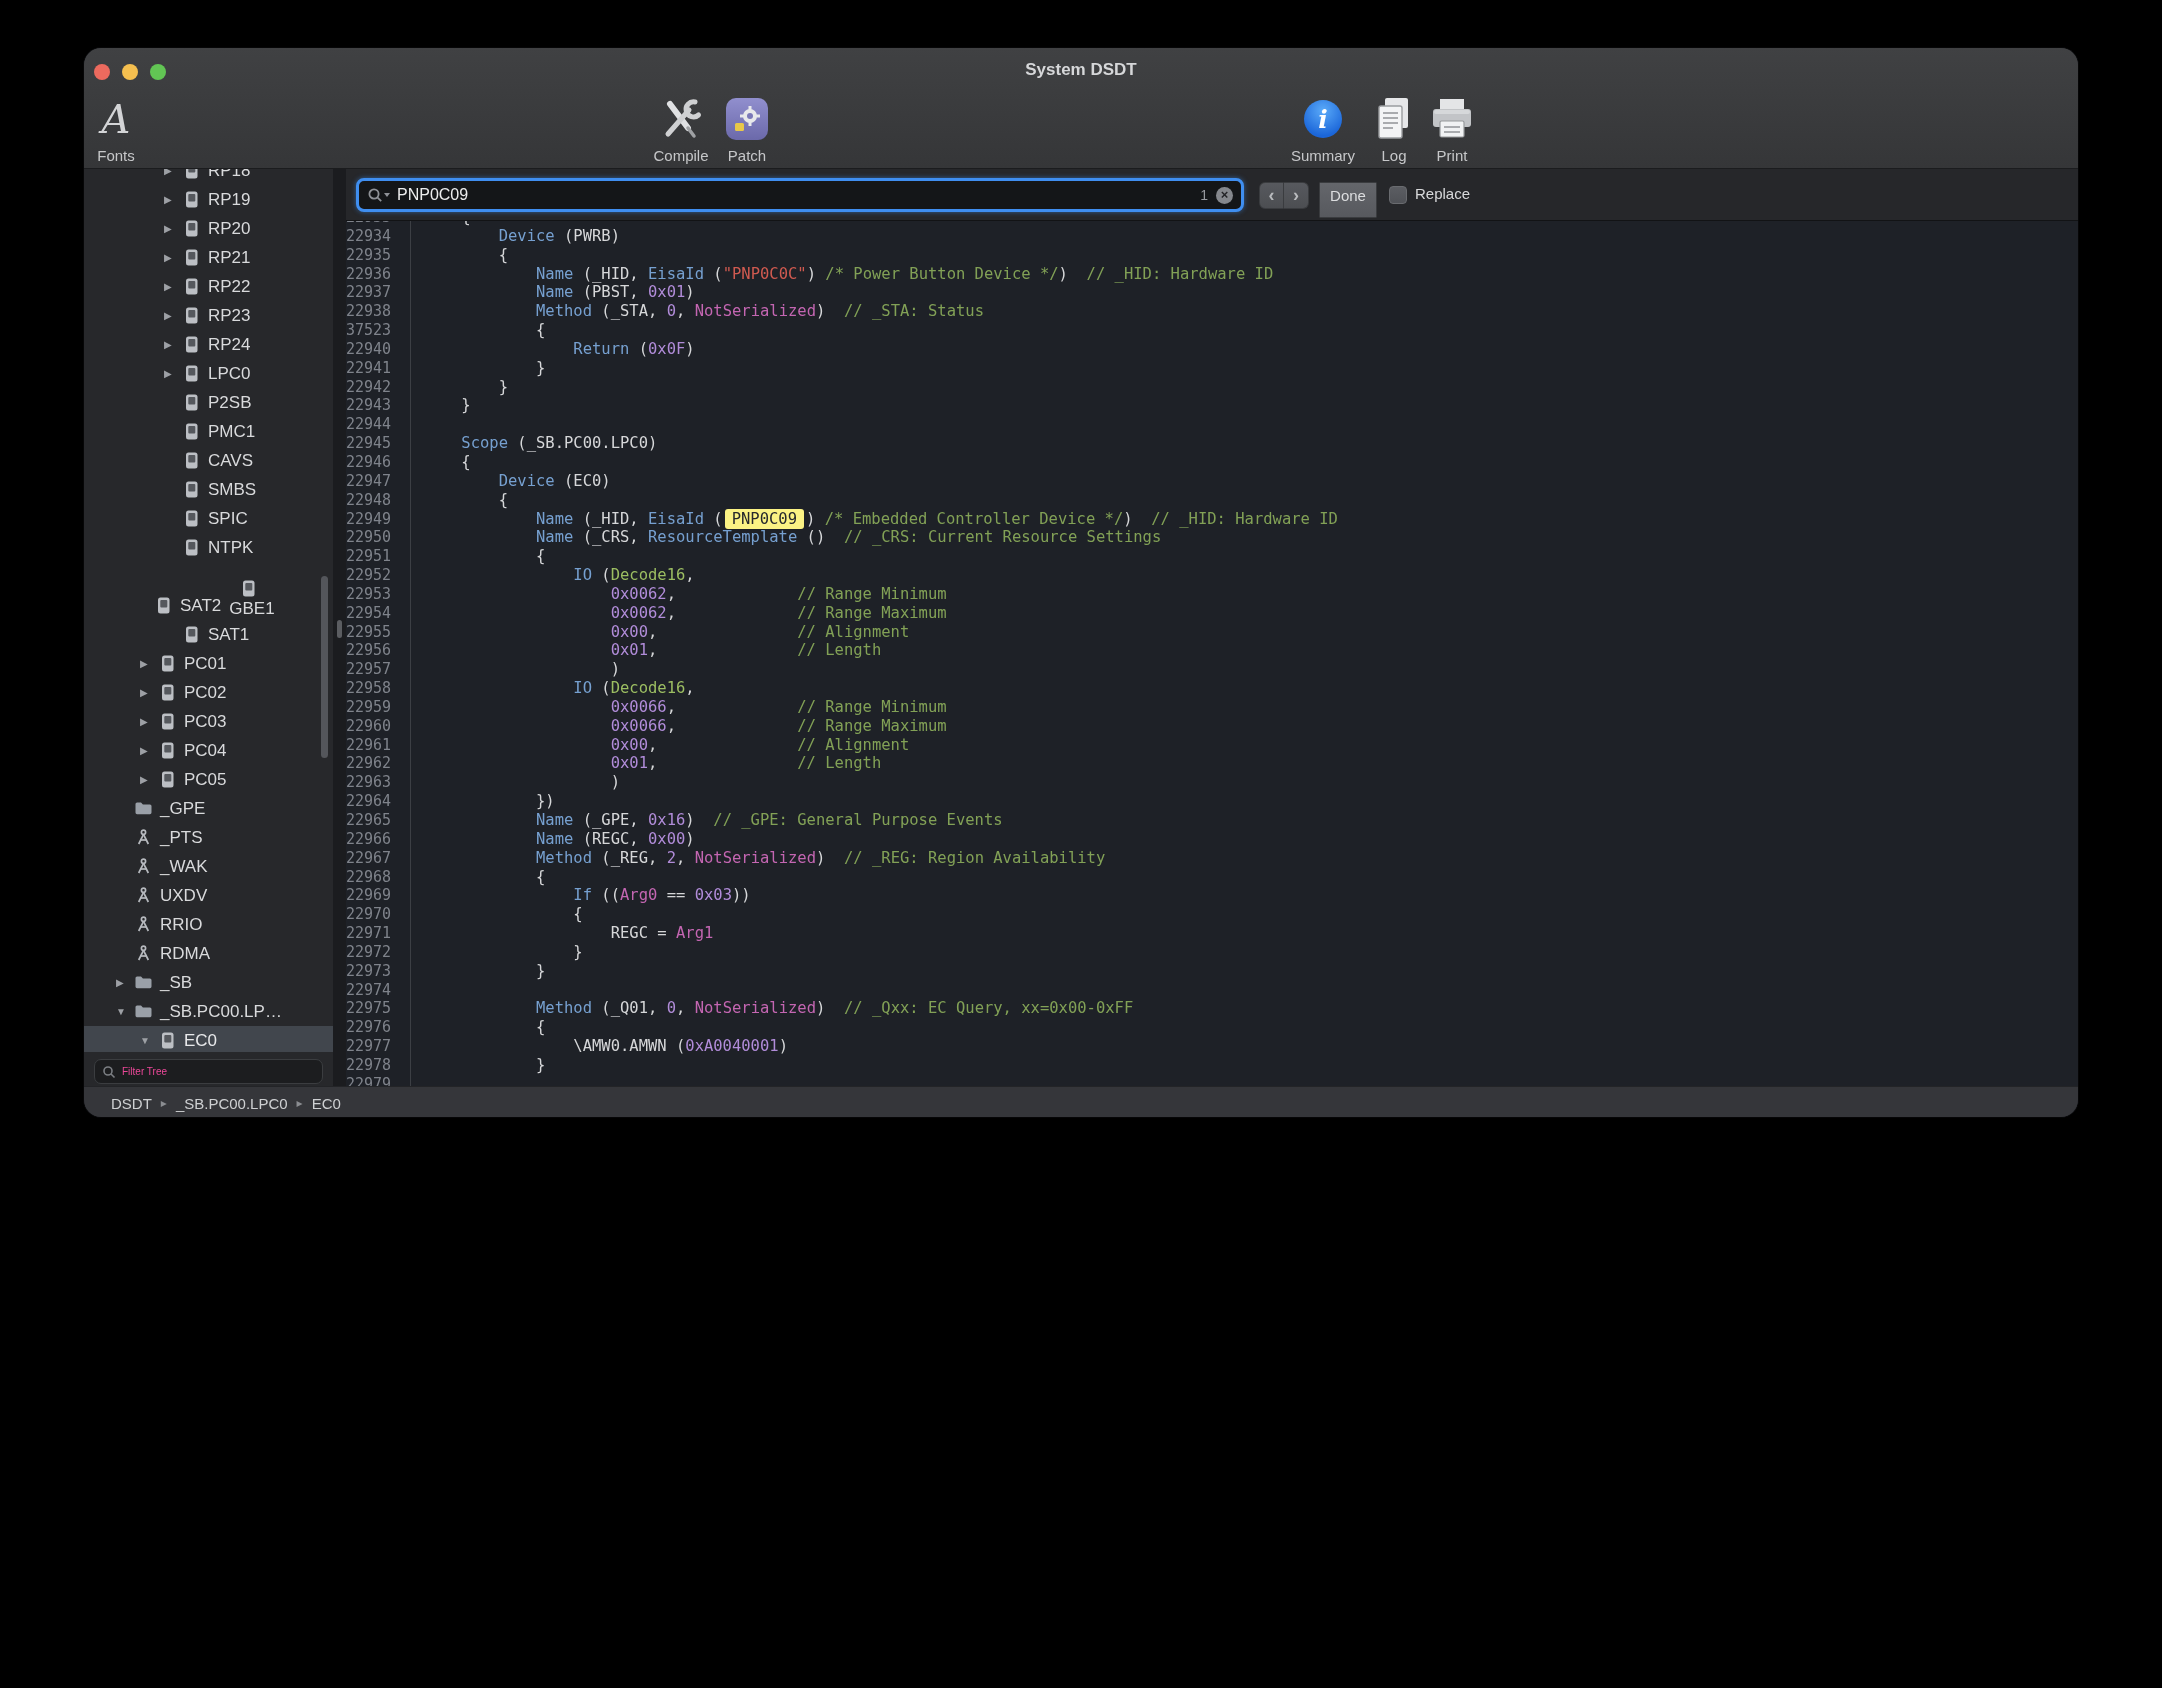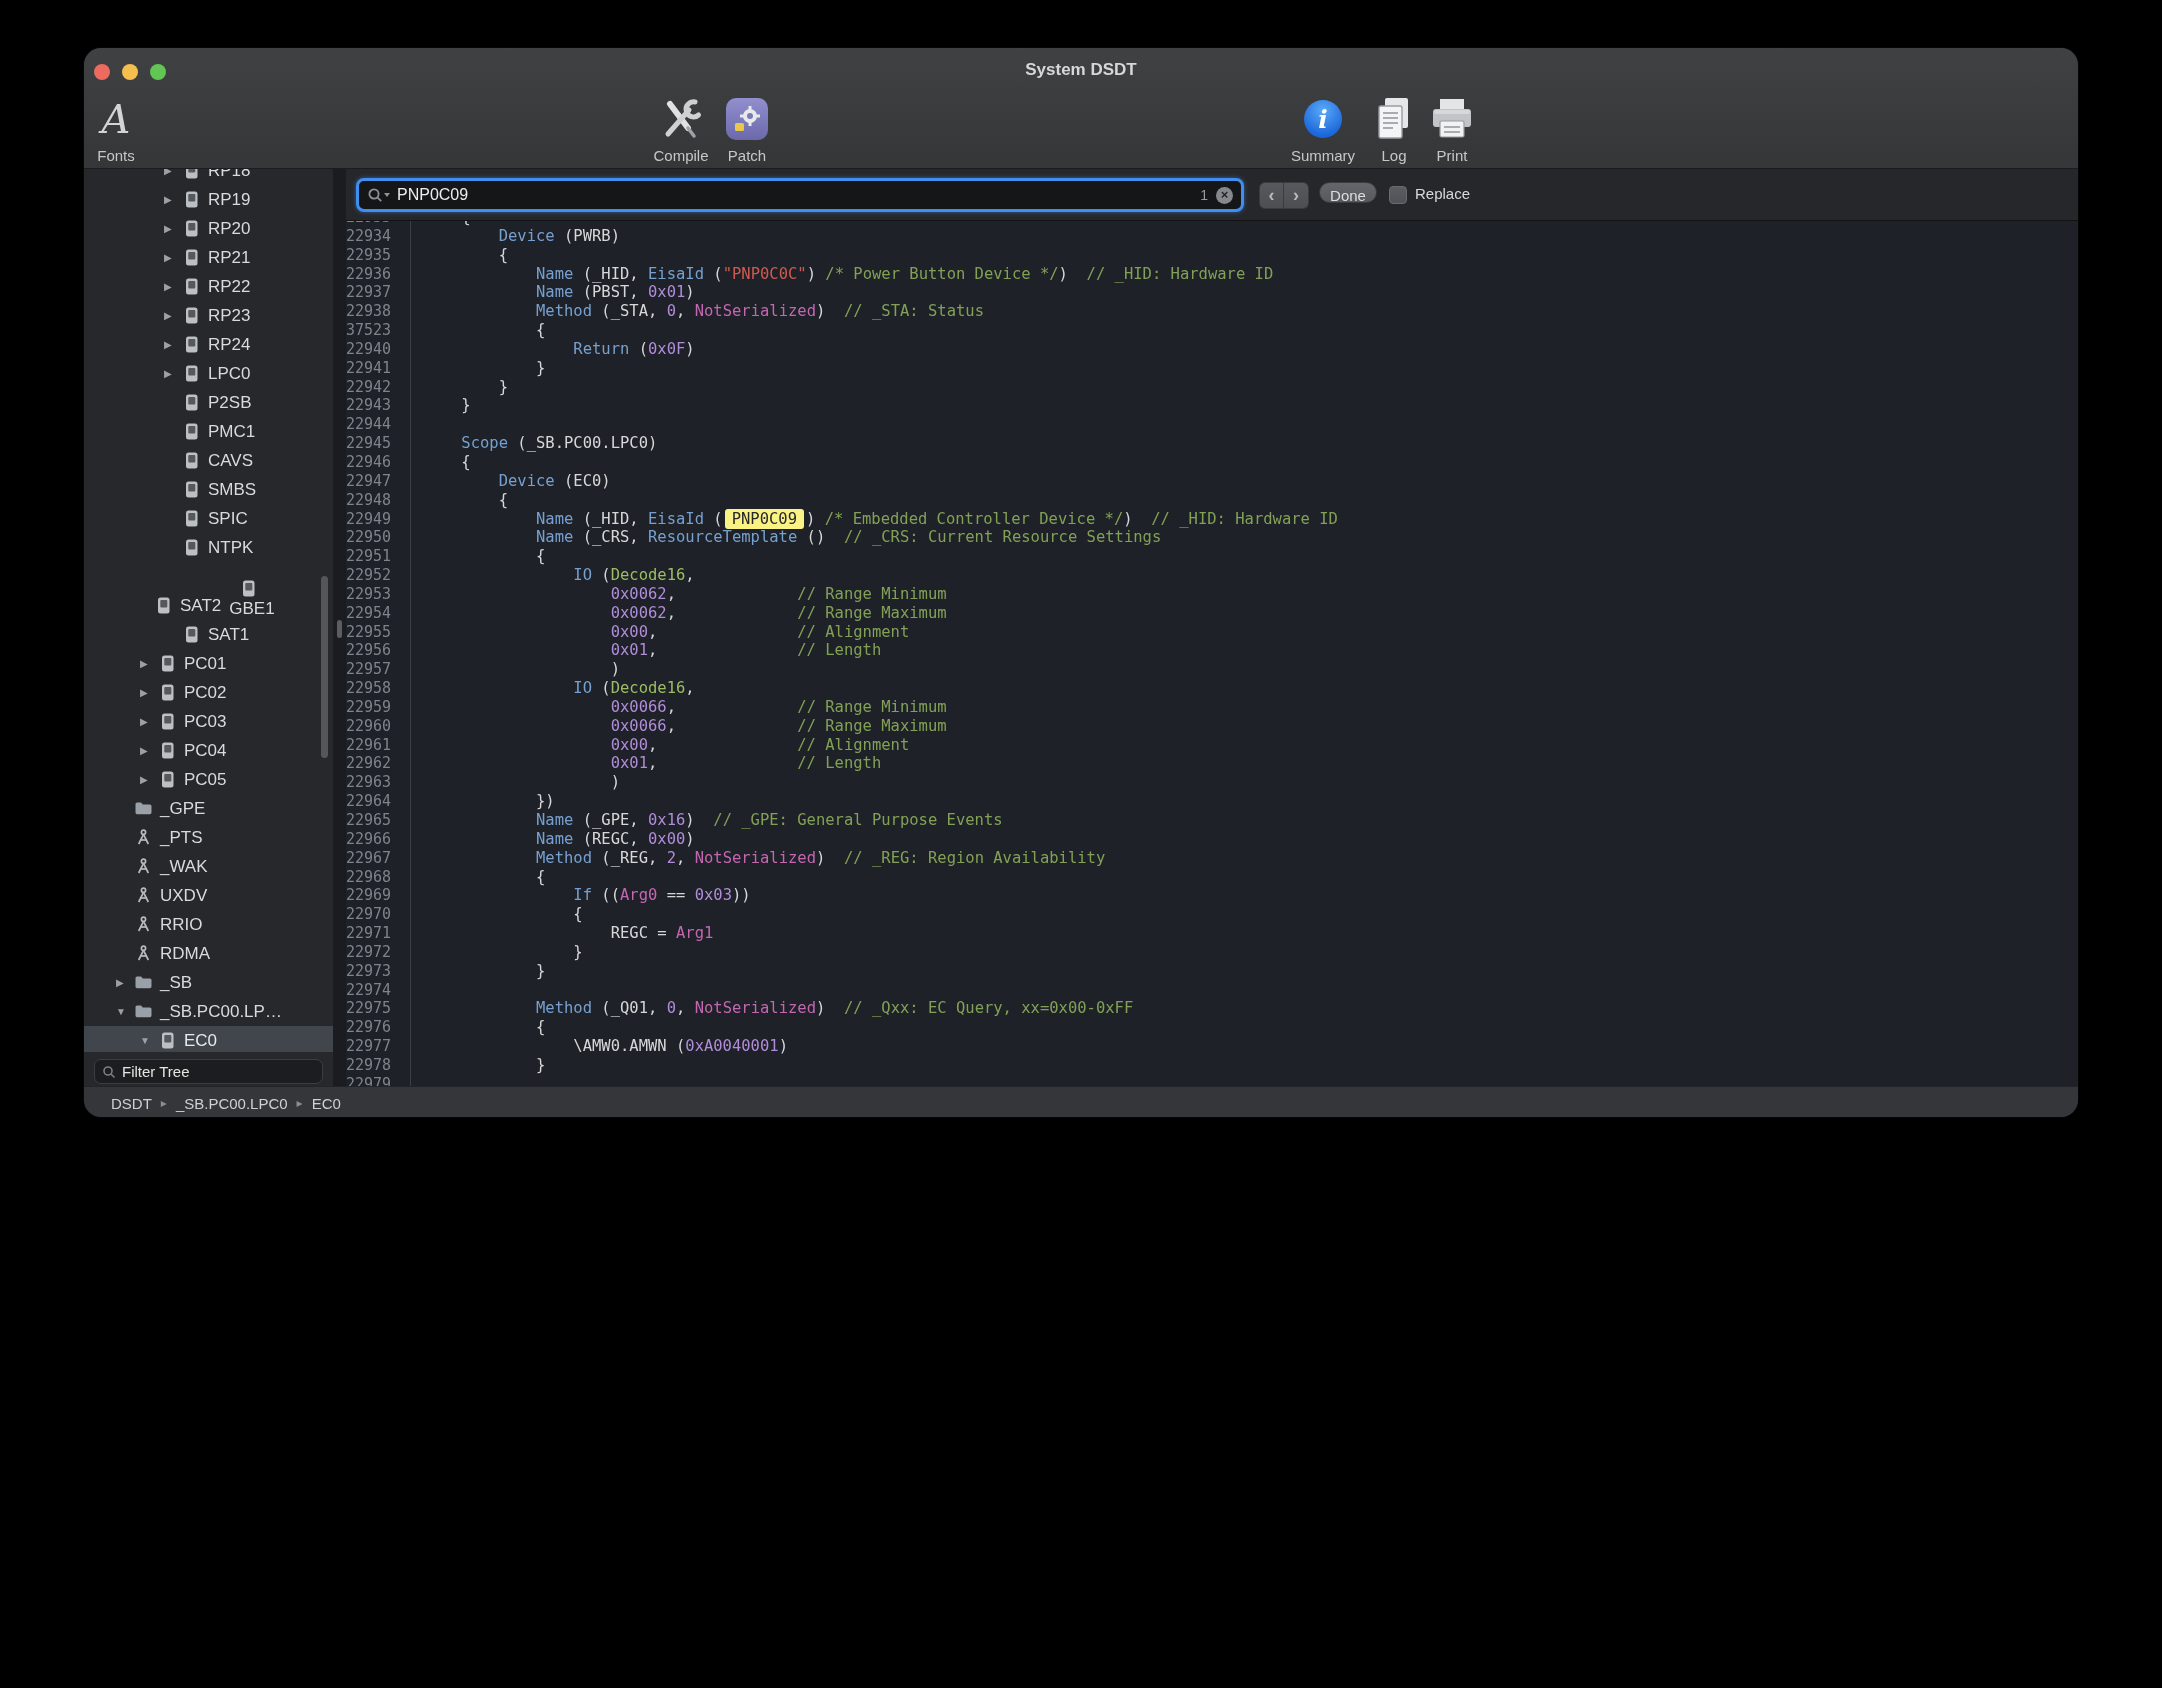--- a/index.html
+++ b/index.html
@@ -34,41 +34,41 @@
   .tree{position:absolute;left:0;top:0;right:0;bottom:34px;overflow:hidden}
   .tree-inner{margin-top:-13px}
   .trow{display:flex;align-items:center;height:29px;font-size:17px;color:#d9dadc;white-space:nowrap}
   .trow.sel{background:#41464d;color:#e8e9eb}
   .tri{display:inline-block;width:17px;font-size:10px;color:#9da0a5;flex:0 0 17px}
   .ticon{display:inline-flex;width:20px;justify-content:center;flex:0 0 20px}
   .tlabel{margin-left:7px}
   .sb-scroll{position:absolute;left:237px;top:407px;width:7px;height:182px;border-radius:4px;background:#54565b}
   .filterbox{position:absolute;left:10px;top:890px;width:229px;height:25px;border-radius:7px;
     background:#1c1d1f;border:1px solid #3b3d40;display:flex;align-items:center;padding:0 7px;gap:6px}
-  .filter-ph{font-size:15px;color:#e5e5e5}
+  .filter-ph{font-size:10px;color:#ec4899}
 
   
   .splitter{position:absolute;left:249px;top:121px;width:13px;height:917px;background:#1b1c1f}
   .grip{position:absolute;left:4px;top:451px;width:5px;height:18px;border-radius:3px;background:#5b5d61}
 
   
   .findbar{position:absolute;left:262px;top:121px;width:1734px;height:52px;background:#26272a;
     border-bottom:1px solid #121315}
   .sfield{position:absolute;left:10px;top:9px;width:888px;height:34px;border-radius:8px;
     border:3px solid #3f8ef0;background:#141618;display:flex;align-items:center;padding:0 8px;
     box-shadow:0 0 5px rgba(63,142,240,.55)}
   .squery{font-size:16px;color:#eceded;margin-left:6px;flex:1 1 auto}
   .scount{font-size:14px;color:#97999e;margin-right:8px}
   .sclear{width:17px;height:17px;border-radius:50%;background:#85888d;color:#232427;
     font-size:13px;font-weight:700;line-height:16px;text-align:center}
   .seg{position:absolute;left:913px;top:13px;display:flex}
   .segbtn{width:25px;height:27px;background:linear-gradient(#57595e,#4c4e52);
     color:#b9bbbe;font-size:18px;font-weight:700;text-align:center;line-height:25px;border:1px solid #3a3c3f}
   .segbtn.first{border-radius:6px 0 0 6px}.segbtn.last{border-radius:0 6px 6px 0;border-left:none}
-  .donebtn{position:absolute;left:973px;top:13px;width:58px;height:21px;border-radius:12px;
+  .donebtn{position:absolute;left:973px;top:13px;width:58px;height:36px;border-radius:1px;
     background:linear-gradient(#64666b,#57595e);border:1px solid #3a3c3f;color:#dcdddf;
     font-size:15px;text-align:center;line-height:25px}
   .chk{position:absolute;left:1043px;top:17px;width:18px;height:18px;border-radius:4px;
     background:linear-gradient(#5b5d62,#505257);border:1px solid #696b6f}
   .chklabel{position:absolute;left:1069px;top:16px;font-size:15px;color:#d8d9db}
 
   
   .editor{position:absolute;left:262px;top:173px;width:1734px;height:865px;background:#1e2127;overflow:hidden}
   .gutter{position:absolute;left:0;top:0;width:65px;height:100%;border-right:1px solid #3c3f44;
     font-family:"DejaVu Sans Mono",monospace;font-size:15px;color:#7f838b;

